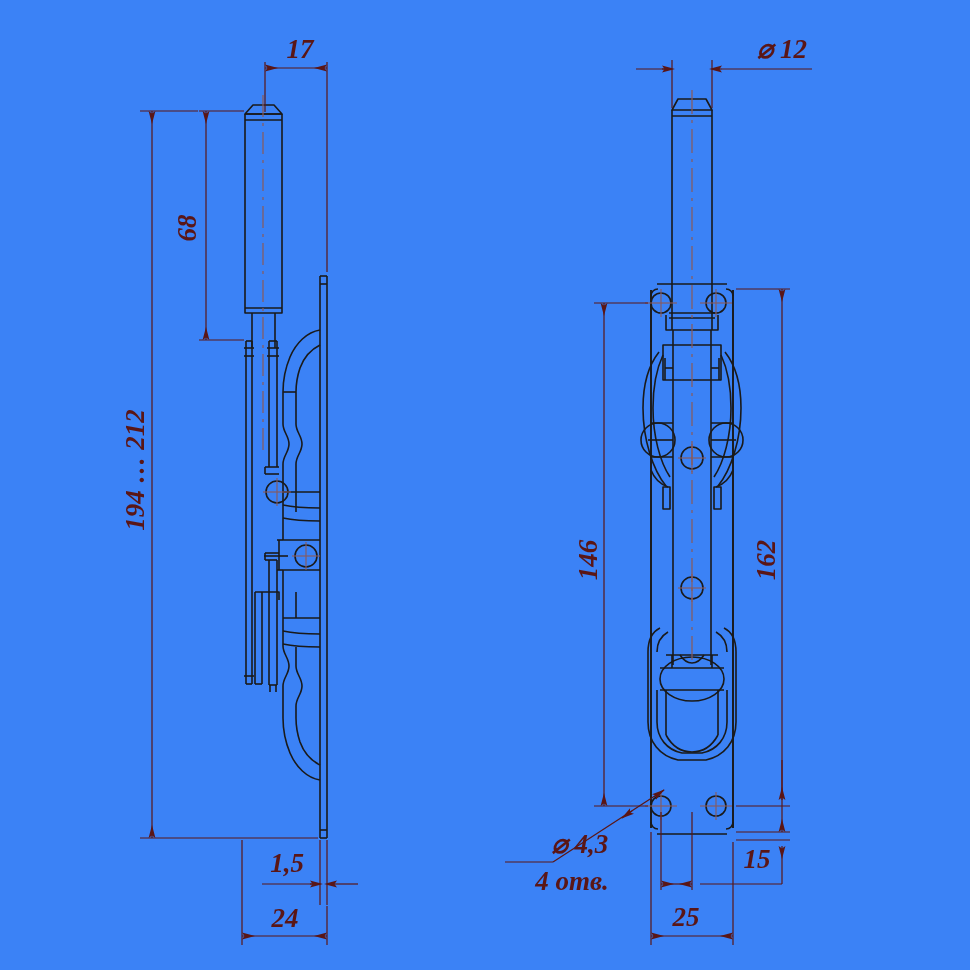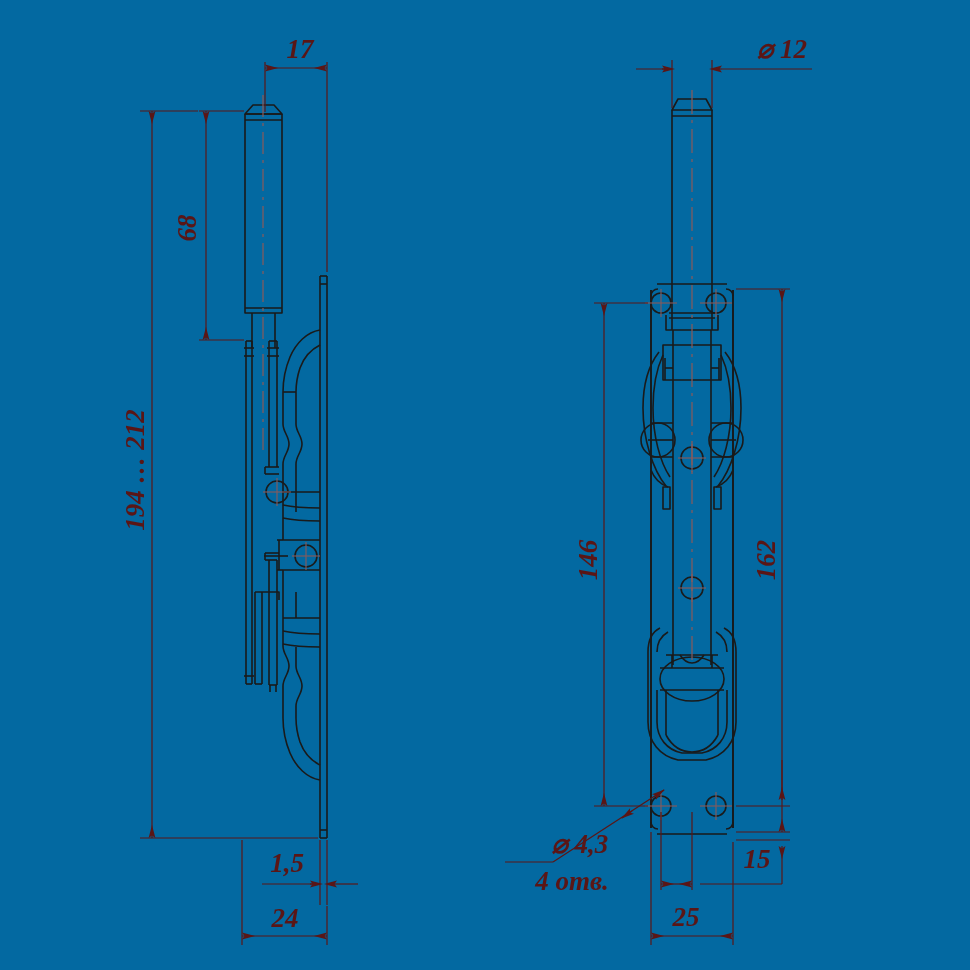--- a/index.html
+++ b/index.html
@@ -4,21 +4,21 @@
 <style>
   html, body {
     margin: 0;
     padding: 0;
     background: #ffffff;
   }
   #sheet {
     position: relative;
     width: 970px;
     height: 970px;
-    background: #0369a1;
+    background: #3b82f6;
     font-family: "Liberation Serif", "DejaVu Serif", serif;
     overflow: hidden;
   }
   #drawing-svg {
     position: absolute;
     left: 0;
     top: 0;
     width: 970px;
     height: 970px;
   }

